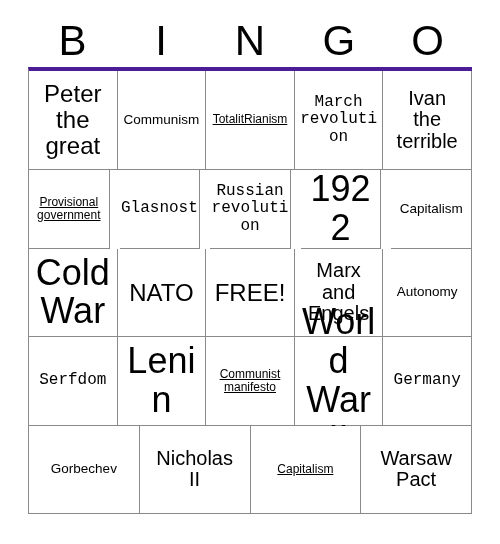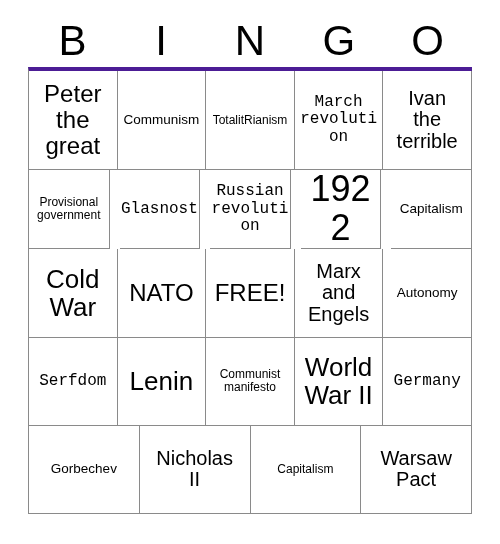--- a/index.html
+++ b/index.html
@@ -83,26 +83,26 @@
   .cell-text {
     display: block;
     width: 100%;
     line-height: 1.08;
     word-wrap: break-word;
     overflow-wrap: break-word;
     white-space: pre-line;
   }
 
   
-  .fs-xs   { font-size: 12px; }
+  .fs-xs   { font-size: 12px; text-decoration: underline; }
   .fs-sm   { font-size: 13.5px; }
   .fs-md   { font-size: 16px; font-family: Liberation Mono, monospace; }
   .fs-lg   { font-size: 20px; }
   .fs-xl   { font-size: 24px; }
-  .fs-xxl  { font-size: 26px; }
+  .fs-xxl  { font-size: 36px; }
   .fs-huge { font-size: 36px; }
 </style>
 </head>
 <body>
 
 <div id="card">
 
   <div class="header-row">
     <div class="header-cell">B</div>
     <div class="header-cell">I</div>

